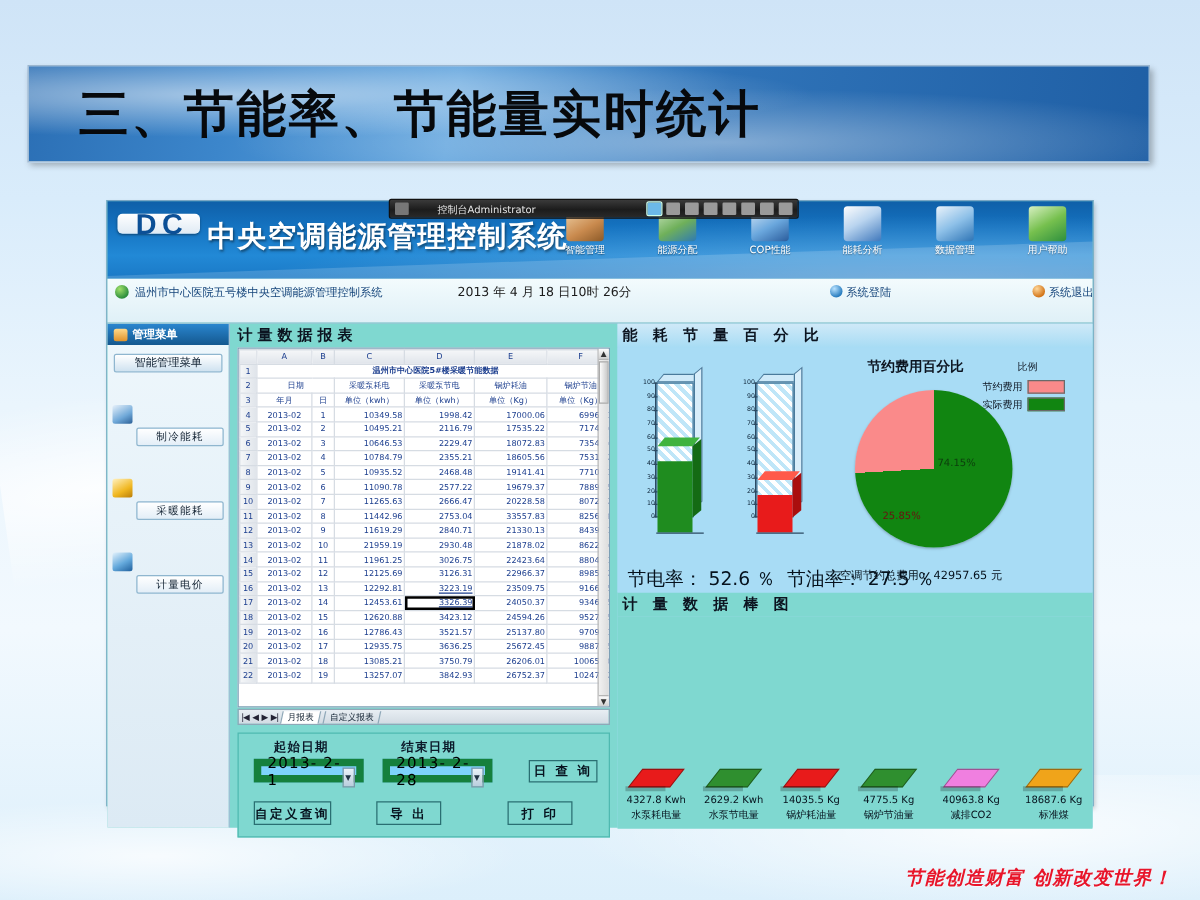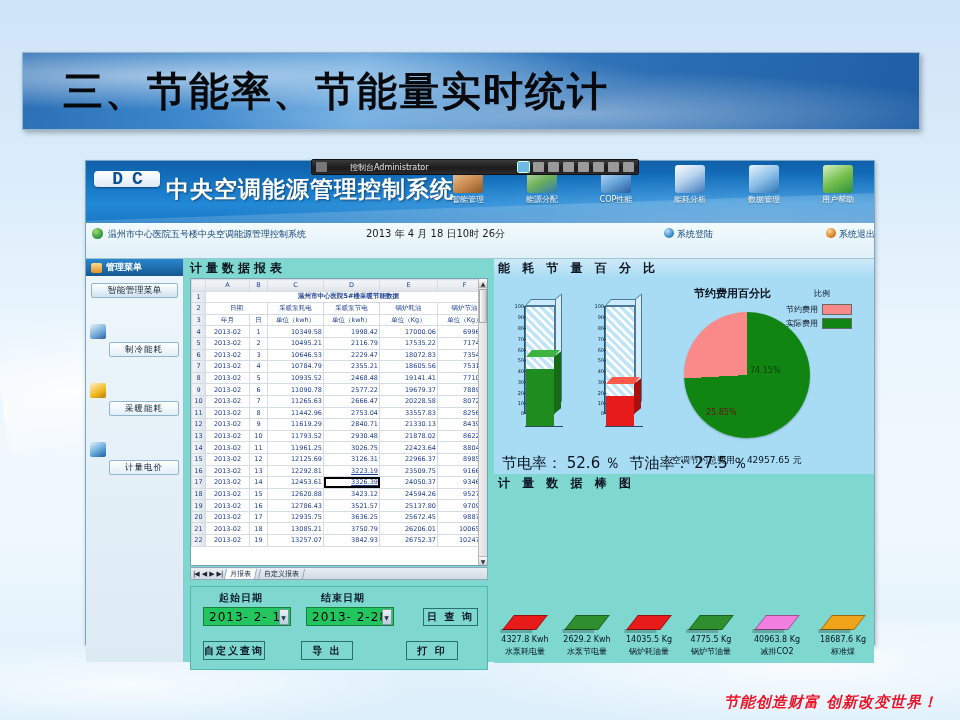--- a/index.html
+++ b/index.html
@@ -65,22 +65,22 @@
     overflow:hidden;
   }
   #app-header:after {
     content:""; position:absolute; left:-10%; top:46px; width:120%; height:40px;
     background:rgba(255,255,255,.16); transform:rotate(-2deg);
   }
   .logo-box {
     position:absolute; left:8px; top:10px; width:66px; height:16px;
     background:linear-gradient(180deg,#ffffff 0%,#dfeaf4 100%);
     border-radius:4px; display:flex; align-items:center; justify-content:center;
-    font-size:18px; font-weight:bold; color:#0b4f96; letter-spacing:-1px;
-    font-family:Liberation Mono, monospace;
+    font-size:23px; font-weight:bold; color:#0b4f96; letter-spacing:-1px;
+    font-family:Liberation Sans, sans-serif;
     box-shadow:0 1px 2px rgba(0,0,0,.4);
   }
   .app-name {
     position:absolute; left:80px; top:13px;
     font-size:23px; font-weight:bold; color:#ffffff; letter-spacing:1px;
     text-shadow:1px 1px 2px rgba(0,0,0,.45);
     white-space:nowrap;
   }
   #toolbar { position:absolute; right:0; top:2px; display:flex; gap:2px; }
   .tb-item { width:72px; text-align:center; cursor:pointer; }
@@ -176,21 +176,21 @@
   #sheet-tabs .tb { padding:0 4px; border-left:1px solid #8fa8b8; border-right:1px solid #8fa8b8; transform:skewX(-12deg); }
   #sheet-tabs .tb span { display:inline-block; transform:skewX(12deg); }
   #sheet-tabs .tb.act { background:#fff; }
 
   
   #query-panel {
     margin:6px 6px 0; height:84px; background:#7fd8d0; border:1px solid #4fb9b0; position:relative;
   }
   .q-lb { position:absolute; font-size:10px; font-weight:bold; color:#0b1a2a; letter-spacing:1px; }
   .q-box {
-    position:absolute; height:19px; background:#22c55e; border:1px solid #15803d;
+    position:absolute; height:19px; background:#7dd3fc; border:6px solid #15803d;
     display:flex; align-items:center; font-size:12px; color:#000; padding-left:5px; letter-spacing:1px;
     font-family:"DejaVu Sans","Liberation Sans",sans-serif;
   }
   .q-box .spin {
     position:absolute; right:1px; top:1px; width:10px; height:16px;
     background:linear-gradient(180deg,#eaf2f8,#b9cddd); border:1px solid #7d96a8;
     font-size:6px; color:#234; text-align:center; line-height:16px;
   }
   .q-btn {
     position:absolute; background:#7fd8d0; border:1px solid #2a6f72;
@@ -474,21 +474,21 @@
                 <td class="mid">9</td>
                 <td class="num">11619.29</td>
                 <td class="num">2840.71</td>
                 <td class="num">21330.13</td>
                 <td class="num">8439.81</td>
               </tr>
               <tr>
                 <td class="rowhdr">13</td>
                 <td class="mid">2013-02</td>
                 <td class="mid">10</td>
-                <td class="num">11793.52</td>
+                <td class="num">21959.19</td>
                 <td class="num">2930.48</td>
                 <td class="num">21878.02</td>
                 <td class="num">8622.44</td>
               </tr>
               <tr>
                 <td class="rowhdr">14</td>
                 <td class="mid">2013-02</td>
                 <td class="mid">11</td>
                 <td class="num">11961.25</td>
                 <td class="num">3026.75</td>

